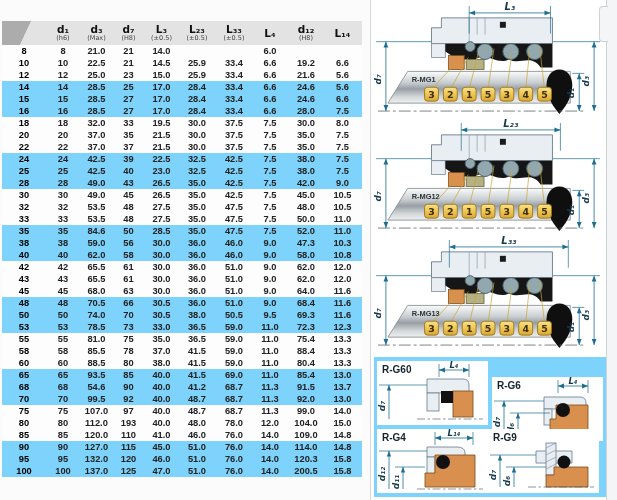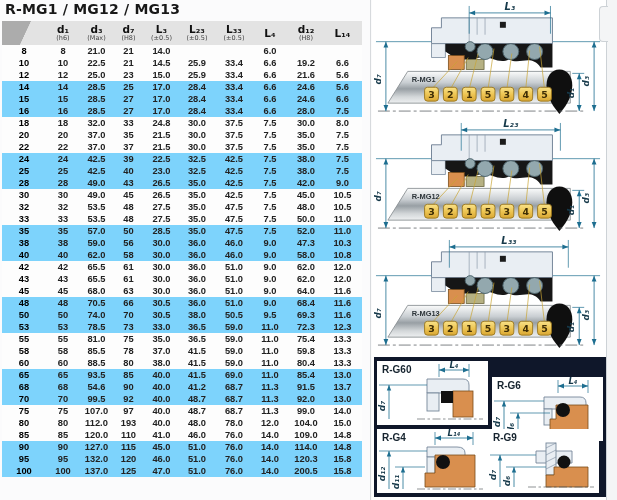--- a/index.html
+++ b/index.html
@@ -19,42 +19,41 @@
   .corner{height:100%;background:linear-gradient(115deg,#acacac 52%,#e3e3e3 53%);}
   .trow{display:flex;height:12px;line-height:12px;font-size:9.3px;font-weight:bold;
         color:#222;background:#fdfdfd;}
   .trow.band{background:#7dd3fc;}
   .sz{color:#000;}
   .divider{position:absolute;left:370px;top:0;width:1px;height:500px;background:#d7dadd;}
   
   .right{position:absolute;left:372px;top:0;width:234px;height:500px;background:#fff;}
   .dcard{position:absolute;left:2px;width:232px;height:117px;}
   #dg0{top:2px}#dg1{top:119px}#dg2{top:236px}
-  .detail-grid{position:absolute;left:2px;top:357px;width:232px;height:140px;background:#0f172a;}
+  .detail-grid{position:absolute;left:2px;top:357px;width:232px;height:140px;background:#7dd3fc;}
   .dcell{position:absolute;width:111px;height:64px;background:#fff;}
   #dv0{left:3px;top:4px}#dv1{left:118px;top:20px}#dv2{left:3px;top:72px}#dv3{left:114px;top:72px}
   .dv-title{position:absolute;left:5px;top:3px;font-weight:bold;font-size:10px;color:#15232e;z-index:2;}
   .dcell svg{position:absolute;left:0;top:0;}
   .chiptxt{font-family:"DejaVu Sans",sans-serif;font-weight:bold;font-size:9.5px;fill:#3f2e05;}
   .dimlbl{font-family:"DejaVu Sans",sans-serif;font-style:italic;font-weight:bold;
           font-size:9px;fill:#16394a;text-anchor:middle;}
   .dimlbl-h{font-family:"DejaVu Sans",sans-serif;font-style:italic;font-weight:bold;
           font-size:10px;fill:#16394a;text-anchor:middle;}
   .dimlbl-s{font-family:"DejaVu Sans",sans-serif;font-style:italic;font-weight:bold;
           font-size:8.5px;fill:#16394a;text-anchor:middle;}
   .shaftlbl{font-weight:bold;font-size:7.5px;fill:#2c3439;}
   .page-edge{position:absolute;left:606px;top:0;width:11px;height:500px;background:#f4f5f6;border-left:1px solid #cdd2d6;}
   .edge-notch{position:absolute;left:599px;top:6px;width:8px;height:34px;background:#f4f5f6;
               border:1px solid #cdd2d6;border-right:none;border-radius:4px 0 0 4px;}
 </style>
 </head>
 <body>
 
 <div class="sheet">
-  <div class="title">R-MG1 / MG12 / MG13</div>
 
   <div class="table-wrap">
     <div class="thead">
       <span class="c c0 corner"></span>
       <span class="c c1 hc">
           <span class="hl">d₁</span>
           <span class="hn">(h6)</span>
         </span>
       <span class="c c2 hc">
           <span class="hl">d₃</span>
@@ -160,21 +159,21 @@
           <span class="c c6">33.4</span>
           <span class="c c7">6.6</span>
           <span class="c c8">28.0</span>
           <span class="c c9">7.5</span>
         </div>
         <div class="trow">
           <span class="c c0 sz">18</span>
           <span class="c c1">18</span>
           <span class="c c2">32.0</span>
           <span class="c c3">33</span>
-          <span class="c c4">24.8</span>
+          <span class="c c4">19.5</span>
           <span class="c c5">30.0</span>
           <span class="c c6">37.5</span>
           <span class="c c7">7.5</span>
           <span class="c c8">30.0</span>
           <span class="c c9">8.0</span>
         </div>
         <div class="trow">
           <span class="c c0 sz">20</span>
           <span class="c c1">20</span>
           <span class="c c2">37.0</span>
@@ -266,21 +265,21 @@
           <span class="c c4">27.5</span>
           <span class="c c5">35.0</span>
           <span class="c c6">47.5</span>
           <span class="c c7">7.5</span>
           <span class="c c8">50.0</span>
           <span class="c c9">11.0</span>
         </div>
         <div class="trow band">
           <span class="c c0 sz">35</span>
           <span class="c c1">35</span>
-          <span class="c c2">57.0</span>
+          <span class="c c2">84.6</span>
           <span class="c c3">50</span>
           <span class="c c4">28.5</span>
           <span class="c c5">35.0</span>
           <span class="c c6">47.5</span>
           <span class="c c7">7.5</span>
           <span class="c c8">52.0</span>
           <span class="c c9">11.0</span>
         </div>
         <div class="trow band">
           <span class="c c0 sz">38</span>
@@ -392,21 +391,21 @@
         </div>
         <div class="trow">
           <span class="c c0 sz">58</span>
           <span class="c c1">58</span>
           <span class="c c2">85.5</span>
           <span class="c c3">78</span>
           <span class="c c4">37.0</span>
           <span class="c c5">41.5</span>
           <span class="c c6">59.0</span>
           <span class="c c7">11.0</span>
-          <span class="c c8">59.8</span>
+          <span class="c c8">88.4</span>
           <span class="c c9">13.3</span>
         </div>
         <div class="trow">
           <span class="c c0 sz">60</span>
           <span class="c c1">60</span>
           <span class="c c2">88.5</span>
           <span class="c c3">80</span>
           <span class="c c4">38.0</span>
           <span class="c c5">41.5</span>
           <span class="c c6">59.0</span>

